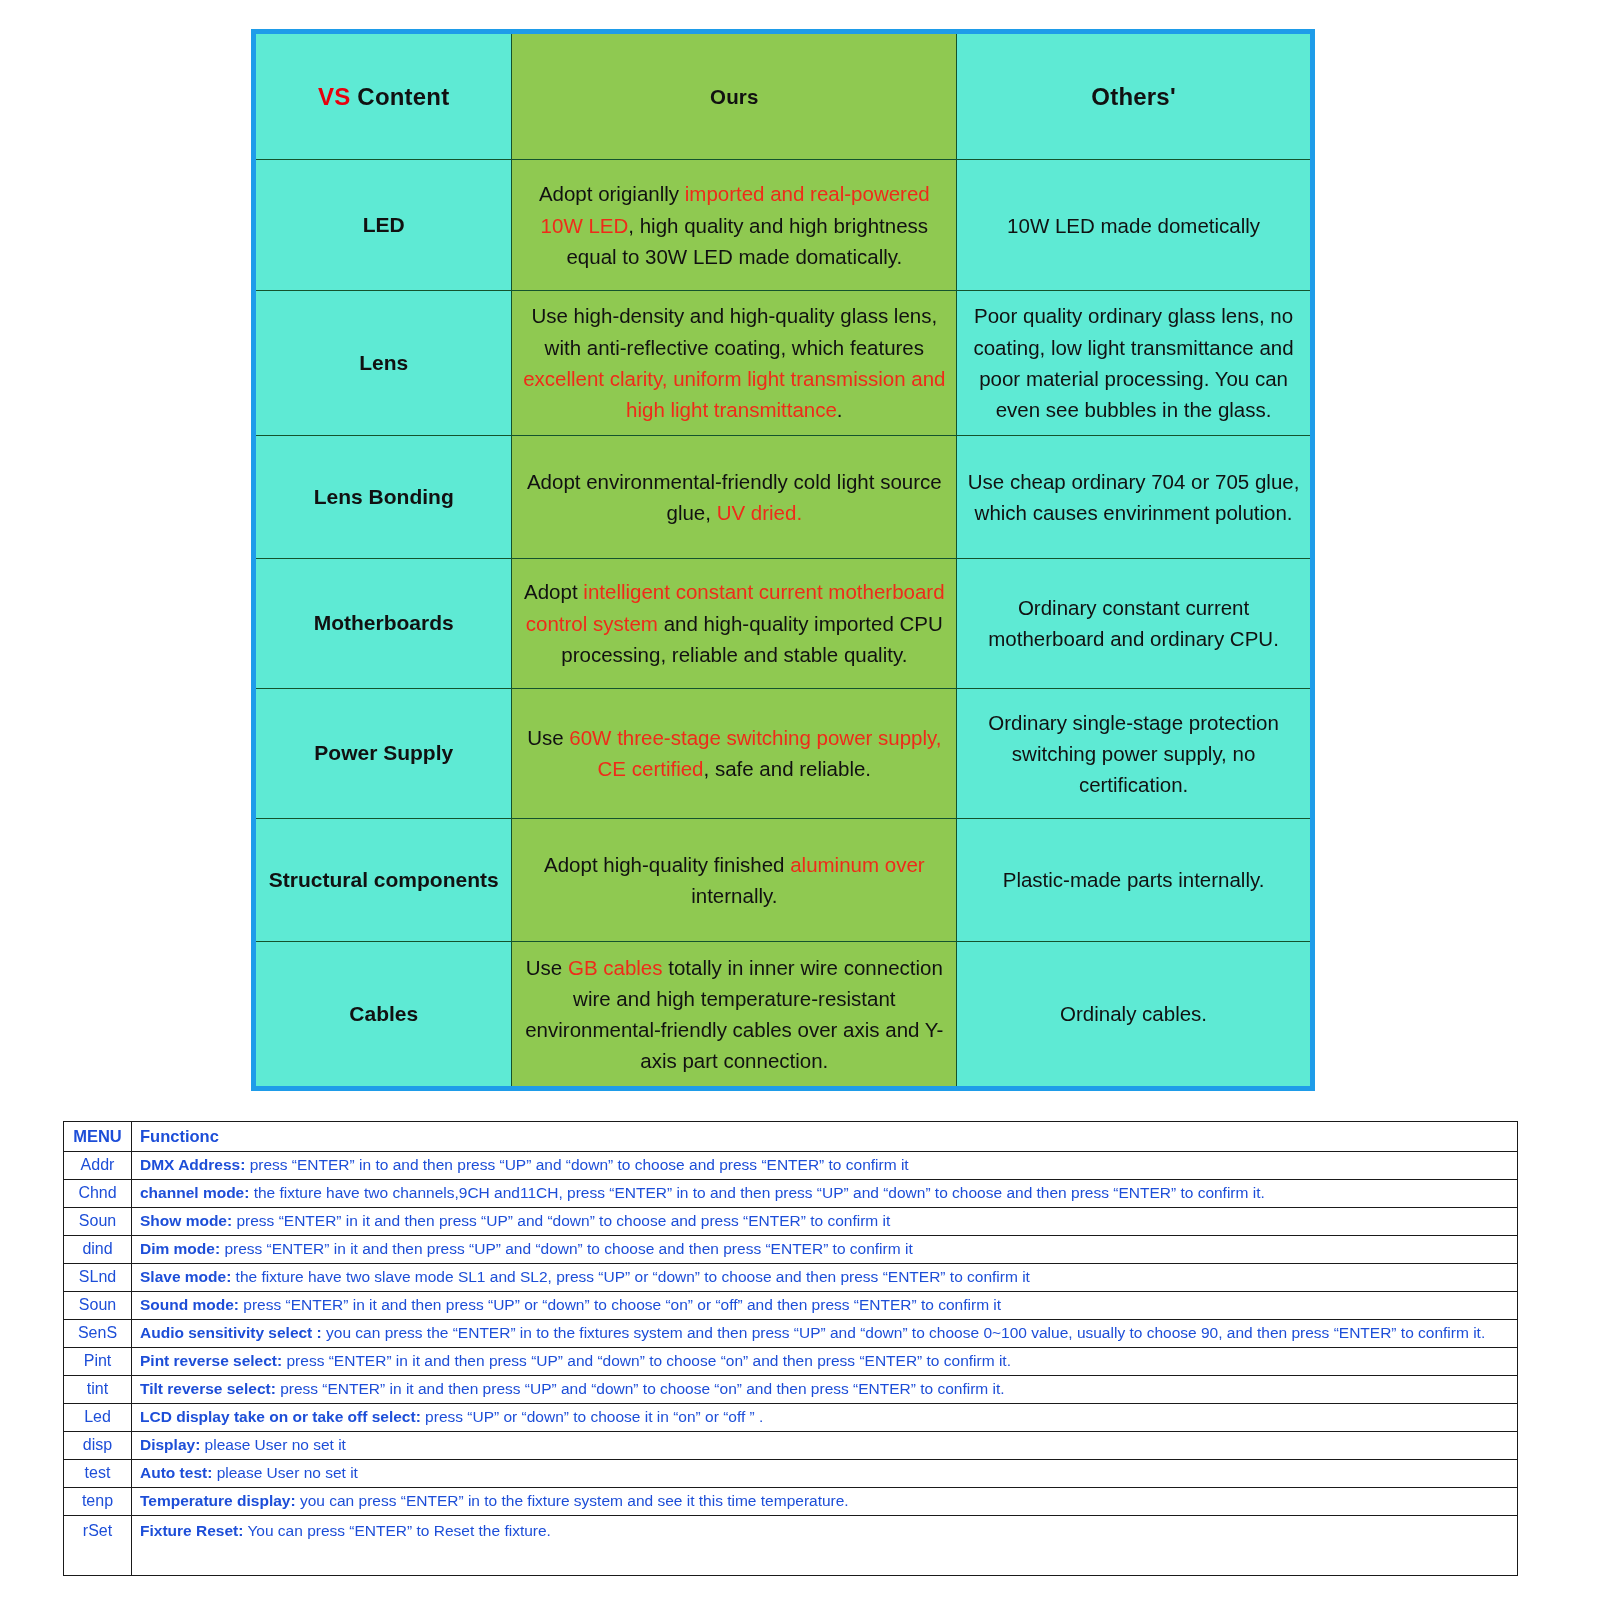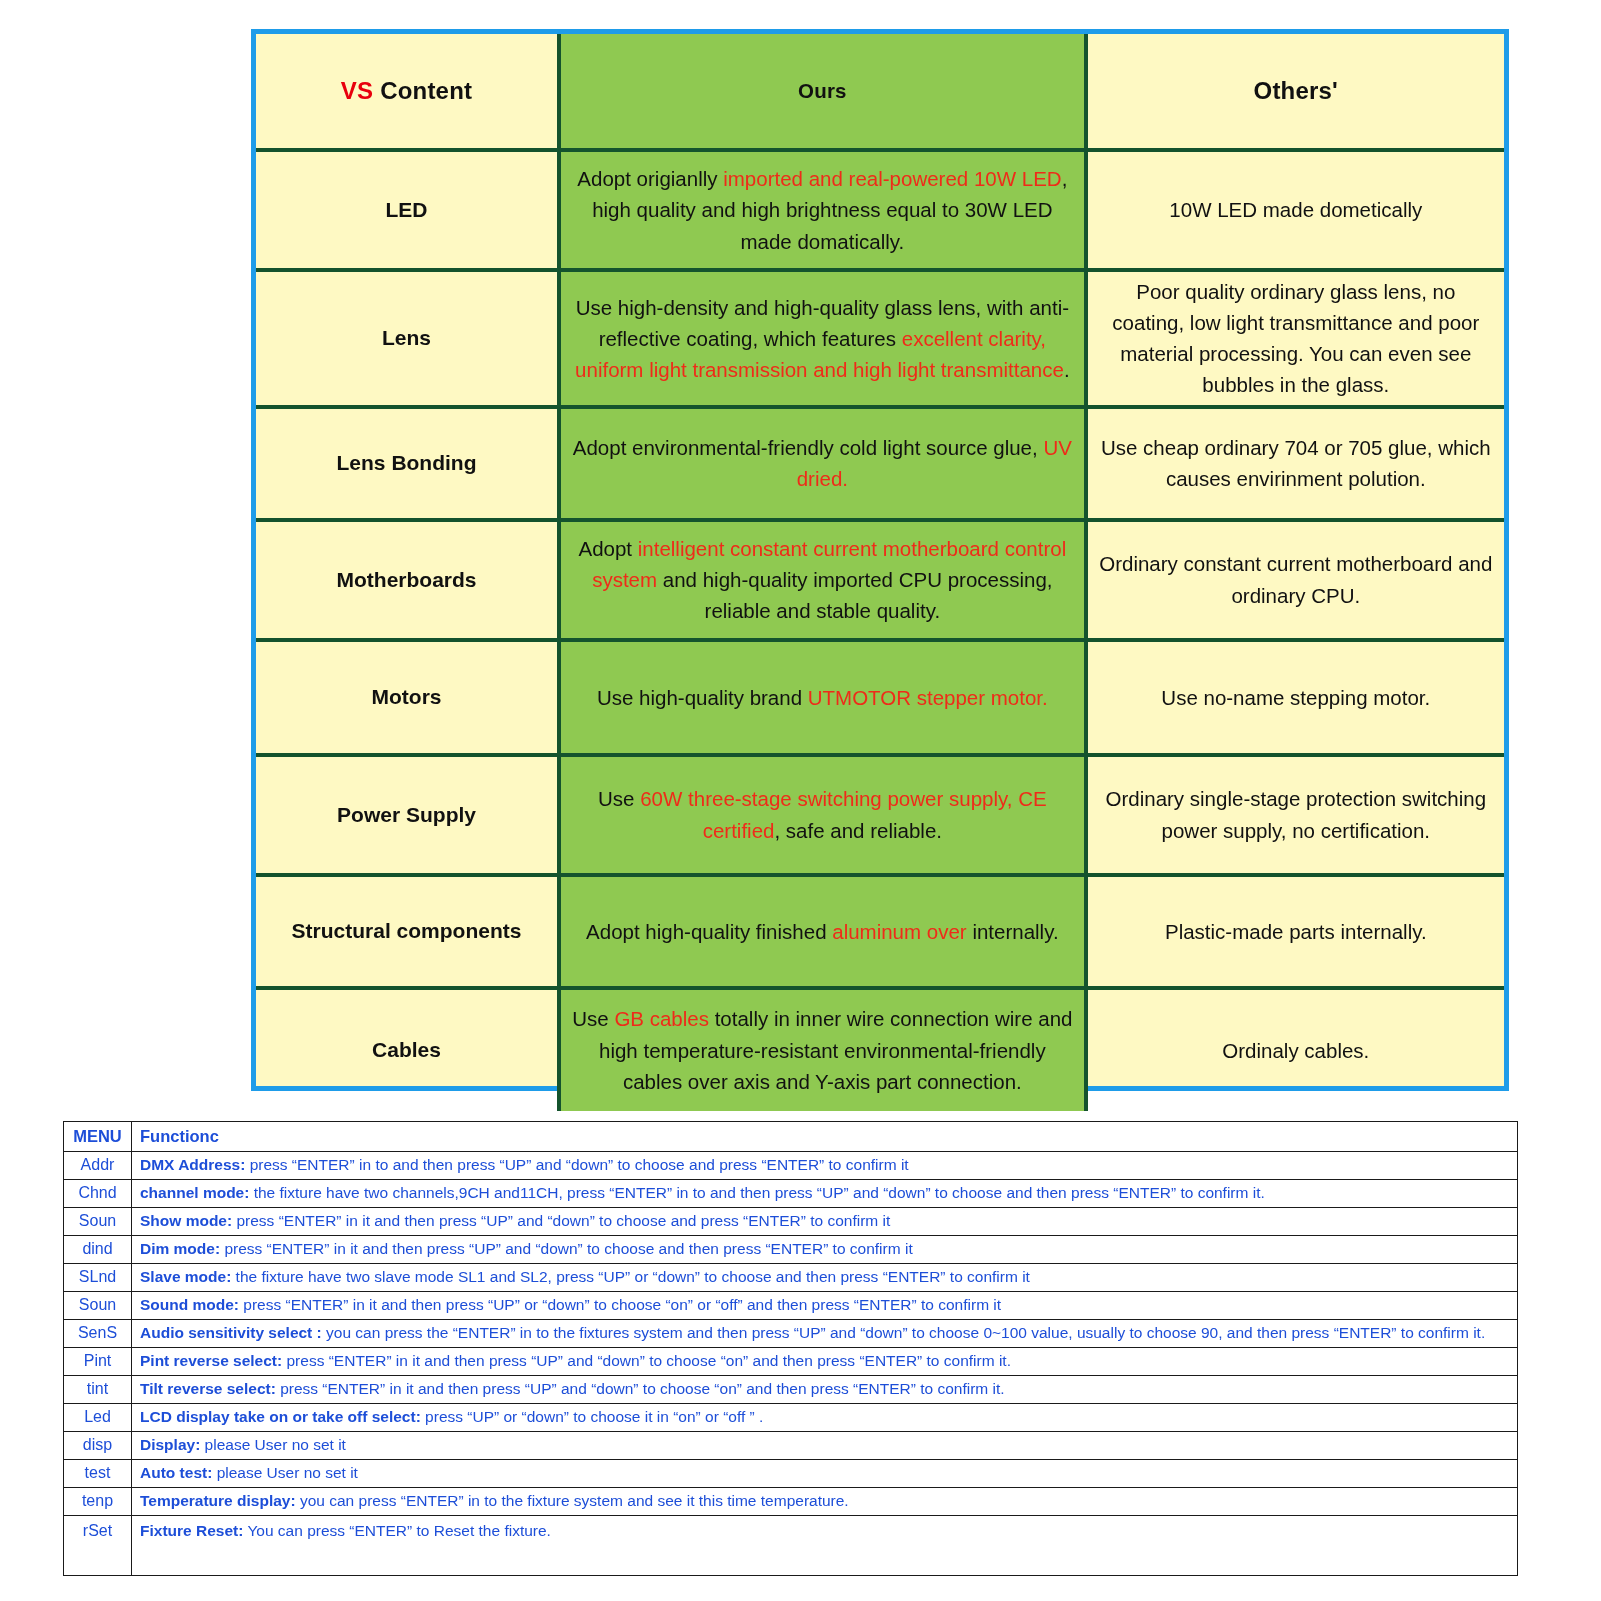--- a/index.html
+++ b/index.html
@@ -14,34 +14,34 @@
     color: #111111;
     position: relative;
     overflow: hidden;
   }
 
   
   #compare-wrap {
     position: absolute;
     left: 251px;
     top: 29px;
-    width: 1258px;
+    width: 1064px;
     height: 1062px;
     border: 5px solid #1e9ce9;
     box-sizing: border-box;
-    background: #fef9c3;
+    background: #5eead4;
   }
   #compare-table {
     width: 100%;
     height: 100%;
     border-collapse: collapse;
     table-layout: fixed;
   }
   #compare-table td {
-    border: 4px solid #14532d;
+    border: 1px solid #14532d;
     vertical-align: middle;
     text-align: center;
     padding: 4px 10px;
     box-sizing: border-box;
   }
   #compare-table tr > td:first-child { width: 255px; border-left: none; }
   #compare-table tr > td:nth-child(2) { width: 443px; }
   #compare-table tr > td:nth-child(3) { width: 352px; border-right: none; }
   #compare-table tr:first-child > td { border-top: none; }
   #compare-table tr:last-child > td { border-bottom: none; }
@@ -150,25 +150,20 @@
         <td class="ours-cell"><span>Adopt environmental-friendly cold light source glue,  </span><span class="hl">UV dried.</span></td>
         <td class="others-cell">Use cheap ordinary 704 or 705 glue, which causes envirinment polution.</td>
       </tr>
 
       <tr class="r-mb">
         <td class="cat-cell">Motherboards</td>
         <td class="ours-cell"><span>Adopt </span><span class="hl">intelligent constant current motherboard control system</span><span> and high-quality imported CPU processing, reliable and stable quality.</span></td>
         <td class="others-cell">Ordinary constant current motherboard and ordinary CPU.</td>
       </tr>
 
-      <tr class="r-motor">
-        <td class="cat-cell">Motors</td>
-        <td class="ours-cell"><span>Use high-quality brand </span><span class="hl">UTMOTOR stepper motor.</span></td>
-        <td class="others-cell">Use no-name stepping motor.</td>
-      </tr>
 
       <tr class="r-pwr">
         <td class="cat-cell">Power Supply</td>
         <td class="ours-cell"><span>Use </span><span class="hl">60W three-stage switching power supply, CE certified</span><span>, safe and reliable.</span></td>
         <td class="others-cell">Ordinary single-stage protection switching power supply, no certification.</td>
       </tr>
 
       <tr class="r-struct">
         <td class="cat-cell">Structural components</td>
         <td class="ours-cell"><span>Adopt high-quality finished </span><span class="hl">aluminum over</span><span> internally.</span></td>

